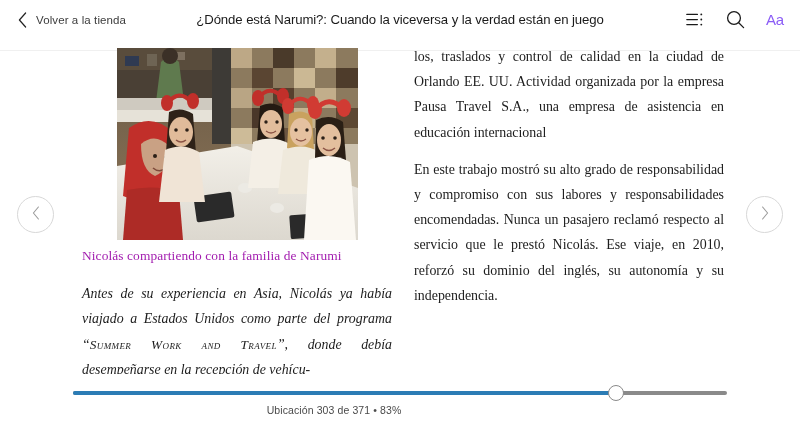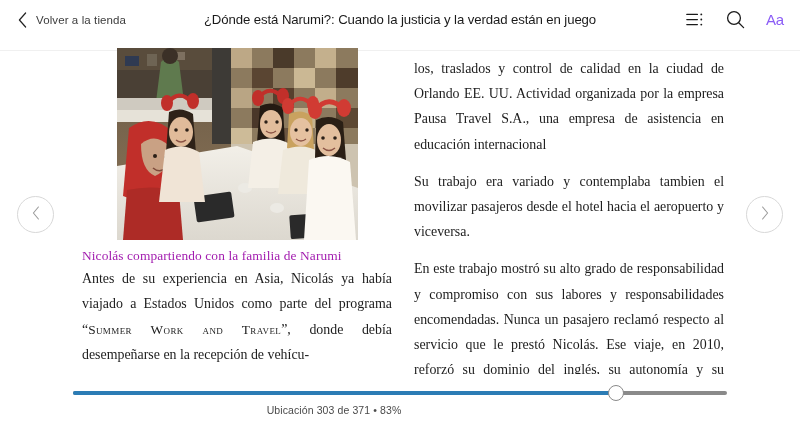--- a/index.html
+++ b/index.html
@@ -68,21 +68,21 @@
 
   p.body {
     font-family:"Liberation Serif", serif;
     font-size:13.9px;
     line-height:25.2px;
     color:#1c1c1c;
     text-align:justify;
     margin:0 0 12px 0;
     hyphens:none;
   }
-  p.body.first { margin-top:1px; }
+  p.body.first { margin-top:16px;font-style:italic; }
   .smallcaps { font-variant:small-caps; letter-spacing:0.4px; font-size:13.3px; }
 
   
   .nav-arrow {
     position:absolute; width:37px; height:37px; border-radius:50%;
     border:1px solid #d8d8d8; background:#ffffff;
     display:flex; align-items:center; justify-content:center;
     cursor:pointer; top:196px;
   }
   .nav-prev { left:17px; }
@@ -127,21 +127,21 @@
 
     <div class="back-btn">
       <span>
         <svg class="chev-back" viewBox="0 0 9 16" fill="none">
           <path d="M7.6 1 L1.4 8 L7.6 15" stroke="#222" stroke-width="1.2" stroke-linecap="round" stroke-linejoin="round"></path>
         </svg>
       </span>
       <span class="back-label">Volver a la tienda</span>
     </div>
 
-    <div class="header-title">¿Dónde está Narumi?: Cuando la justicia y la verdad están en juego</div>
+    <div class="header-title">¿Dónde está Narumi?: Cuando la viceversa y la verdad están en juego</div>
 
     <div class="header-actions">
       <span class="hicon">
         <svg width="17" height="13" viewBox="0 0 17 13" fill="none">
           <path d="M0.8 1.4 H11.4 M0.8 6.5 H11.4 M0.8 11.6 H11.4" stroke="#1a1a1a" stroke-width="1.25" stroke-linecap="round"></path>
           <circle cx="15.3" cy="1.4" r="0.95" fill="#1a1a1a"></circle>
           <circle cx="15.3" cy="6.5" r="0.95" fill="#1a1a1a"></circle>
           <circle cx="15.3" cy="11.6" r="0.95" fill="#1a1a1a"></circle>
         </svg>
       </span>
@@ -274,22 +274,21 @@
             </g>
           </svg>
         </div>
         <figcaption class="fig-cap">Nicolás compartiendo con la familia de Narumi</figcaption>
       </figure>
 
       <p class="body first"><span>Antes de su experiencia en Asia, Nicolás ya había viajado a Estados Unidos como parte del programa “</span><span class="smallcaps">Summer Work and Travel</span><span>”, donde debía desempeñarse en la recepción de vehícu-</span></p>
     </div>
 
     <div class="col col-right">
-      <p class="body" style="margin-top:17px;">los, traslados y control de calidad en la ciudad de Orlando EE. UU. Actividad organizada por la empresa Pausa Travel S.A., una empresa de asistencia en educación internacional</p>
-      <p class="body">Su trabajo era variado y contemplaba tambien el movilizar pasajeros desde el hotel hacia el aeropuerto y viceversa.</p>
+      <p class="body" style="margin-top:5px;">los, traslados y control de calidad en la ciudad de Orlando EE. UU. Actividad organizada por la empresa Pausa Travel S.A., una empresa de asistencia en educación internacional</p>
       <p class="body">En este trabajo mostró su alto grado de responsabilidad y compromiso con sus labores y responsabilidades encomendadas. Nunca un pasajero reclamó respecto al servicio que le prestó Nicolás. Ese viaje, en 2010, reforzó su dominio del inglés, su autonomía y su independencia.</p>
     </div>
   </div>
 
   <div class="nav-arrow nav-prev">
     <span>
       <svg width="8" height="14" viewBox="0 0 8 14" fill="none">
         <path d="M6.4 1 L1.4 7 L6.4 13" stroke="#9a9a9a" stroke-width="1.1" stroke-linecap="round" stroke-linejoin="round"></path>
       </svg>
     </span>

